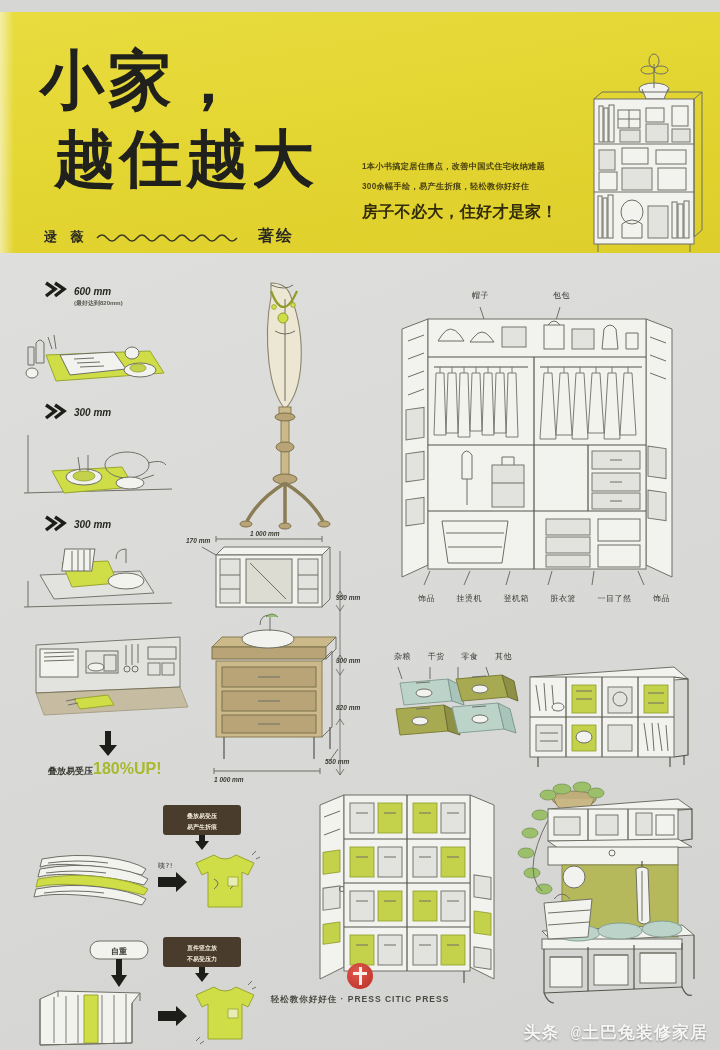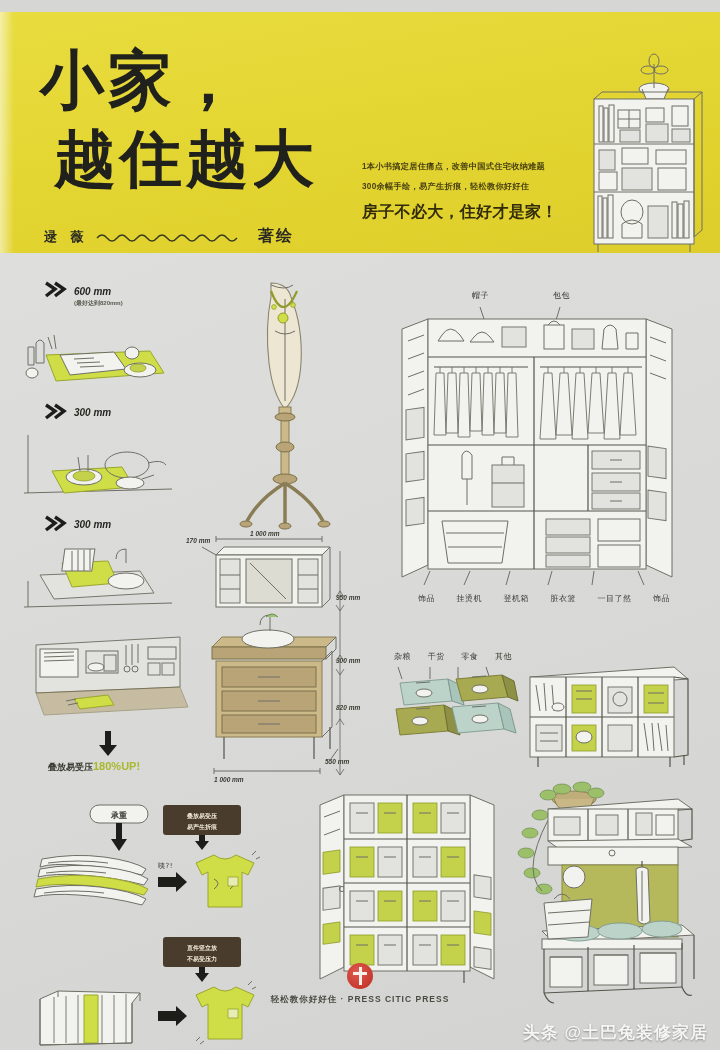--- a/index.html
+++ b/index.html
@@ -56,34 +56,34 @@
   .s-olive{fill:#a8aa52;stroke:#7e8039;stroke-width:1;}
   .s-mint{fill:#bcd3c9;stroke:#7f9a90;stroke-width:.9;}
   .s-gray{fill:#e2e2de;stroke:#77776e;stroke-width:1;}
   .s-none{fill:none;}
 
   .arrow-blk{fill:#1d1d1a;}
   .tagbox{fill:#4a3c2c;}
   .tagtxt{font-size:6px;fill:#efe8d8;font-weight:700;}
 
   .up-txt{position:absolute;font-size:9px;font-weight:800;color:#3a3a33;white-space:nowrap;}
-  .up-num{color:#a9b92e;font-size:11px;margin-top:39px;}
+  .up-num{color:#a9b92e;font-size:16px;margin-top:39px;}
 
   .pub{position:absolute;left:0;right:0;bottom:44px;text-align:center;}
   .pub-logo{width:26px;height:26px;margin:0 auto 5px auto;border-radius:50%;
     background:radial-gradient(circle at 40% 35%,#e05a4e,#bb2b22);position:relative;}
   .pub-logo:before{content:"";position:absolute;left:50%;top:4px;width:3px;height:18px;
     margin-left:-1.5px;background:#f7f1ea;}
   .pub-logo:after{content:"";position:absolute;left:6px;top:9px;width:14px;height:3px;
     background:#f7f1ea;}
   .pub-name{font-size:8.5px;color:#4b4b44;letter-spacing:1px;font-weight:600;}
 
   .watermark{position:absolute;right:12px;bottom:6px;font-size:17px;font-weight:700;
     color:#f5f5f5;letter-spacing:1px;text-shadow:0 1px 2px rgba(0,0,0,.35);
-    font-family:Liberation Sans, sans-serif;}
+    font-family:Liberation Mono, monospace;}
 </style>
 </head>
 <body>
 
 <div id="page">
 
   <div class="cover-top">
     <div class="paper-edge"></div>
 
     <div class="title-block">
@@ -588,27 +588,20 @@
         <path class="s-line2" d="M48 168 L48 212 M186 162 L186 206 M198 154 L198 198"></path>
         <path class="s-line2" d="M48 212 L186 206 M92 166 L92 210 M138 164 L138 208"></path>
         <rect x="54" y="176" width="32" height="30" class="s-fillw"></rect>
         <rect x="98" y="174" width="34" height="30" class="s-fillw"></rect>
         <rect x="144" y="172" width="36" height="30" class="s-fillw"></rect>
         <path class="s-line" d="M54 176 L86 176 M98 174 L132 174 M144 172 L180 172"></path>
         <path class="s-line2" d="M48 212 Q52 222 58 222 M186 206 Q190 216 196 214"></path>
       </svg>
     </div>
 
-    <div class="sk" style="left:88px;top:550px;">
-      <svg width="64" height="50" viewBox="0 0 64 50">
-        <rect x="2" y="2" width="58" height="18" rx="9" class="s-fillw"></rect>
-        <text x="31" y="15" text-anchor="middle" font-size="8" fill="#3c3c36" font-family="DejaVu Sans, sans-serif" font-weight="bold">承重</text>
-        <path d="M28 20 L34 20 L34 36 L39 36 L31 48 L23 36 L28 36 Z" class="arrow-blk"></path>
-      </svg>
-    </div>
 
     <div class="sk" style="left:34px;top:598px;">
       <svg width="118" height="62" viewBox="0 0 118 62">
         <path d="M8 8 Q40 2 70 6 Q100 10 112 18 L108 24 Q78 16 44 14 Q18 12 6 16 Z" class="s-fillw"></path>
         <path d="M6 18 Q38 12 70 16 Q102 20 114 28 L110 34 Q80 26 46 24 Q20 22 4 26 Z" class="s-fillw"></path>
         <path d="M4 28 Q36 22 68 26 Q100 30 114 38 L110 44 Q80 36 46 34 Q20 32 2 36 Z" class="s-green"></path>
         <path d="M2 38 Q34 32 66 36 Q98 40 112 48 L108 54 Q78 46 44 44 Q18 42 0 46 Z" class="s-fillw"></path>
         <path class="s-line" d="M14 12 Q44 8 74 12 M12 22 Q42 18 72 22 M10 42 Q40 38 70 42"></path>
       </svg>
     </div>
@@ -631,20 +624,27 @@
     <div class="sk" style="left:190px;top:596px;">
       <svg width="70" height="64" viewBox="0 0 70 64">
         <path d="M24 6 Q35 14 46 6 L64 14 L58 26 L52 23 L52 58 L18 58 L18 23 L12 26 L6 14 Z" class="s-green"></path>
         <path class="s-line" d="M24 30 Q32 34 24 40 M40 30 Q48 34 40 40"></path>
         <rect x="38" y="28" width="10" height="9" fill="#e7ecb4" stroke="#8f9c2a" stroke-width=".7"></rect>
         <path class="s-line" d="M62 6 L66 2 M66 10 L70 8"></path>
       </svg>
     </div>
     <div class="lbl" style="position:absolute;left:158px;top:608px;font-size:7px;">咦?!</div>
 
+    <div class="sk" style="left:88px;top:686px;">
+      <svg width="64" height="50" viewBox="0 0 64 50">
+        <rect x="2" y="2" width="58" height="18" rx="9" class="s-fillw"></rect>
+        <text x="31" y="15" text-anchor="middle" font-size="8" fill="#3c3c36" font-family="DejaVu Sans, sans-serif" font-weight="bold">自重</text>
+        <path d="M28 20 L34 20 L34 36 L39 36 L31 48 L23 36 L28 36 Z" class="arrow-blk"></path>
+      </svg>
+    </div>
 
     <div class="sk" style="left:34px;top:730px;">
       <svg width="118" height="70" viewBox="0 0 118 70">
         <path d="M6 16 L24 8 L106 10 L98 20 L98 60 L6 62 Z" class="s-fillw"></path>
         <g stroke="#6f6f66" fill="none" stroke-width=".9">
           <path d="M20 14 L20 60 M32 13 L32 60 M44 12 L44 60 M68 12 L68 60 M80 12 L80 60 M92 11 L92 60"></path>
         </g>
         <path d="M50 12 L64 12 L64 60 L50 60 Z" class="s-green"></path>
         <path class="s-line" d="M6 16 L6 62 M98 20 L98 60 M6 62 L98 60"></path>
         <path class="s-line" d="M24 8 L24 14 M106 10 L106 18"></path>

